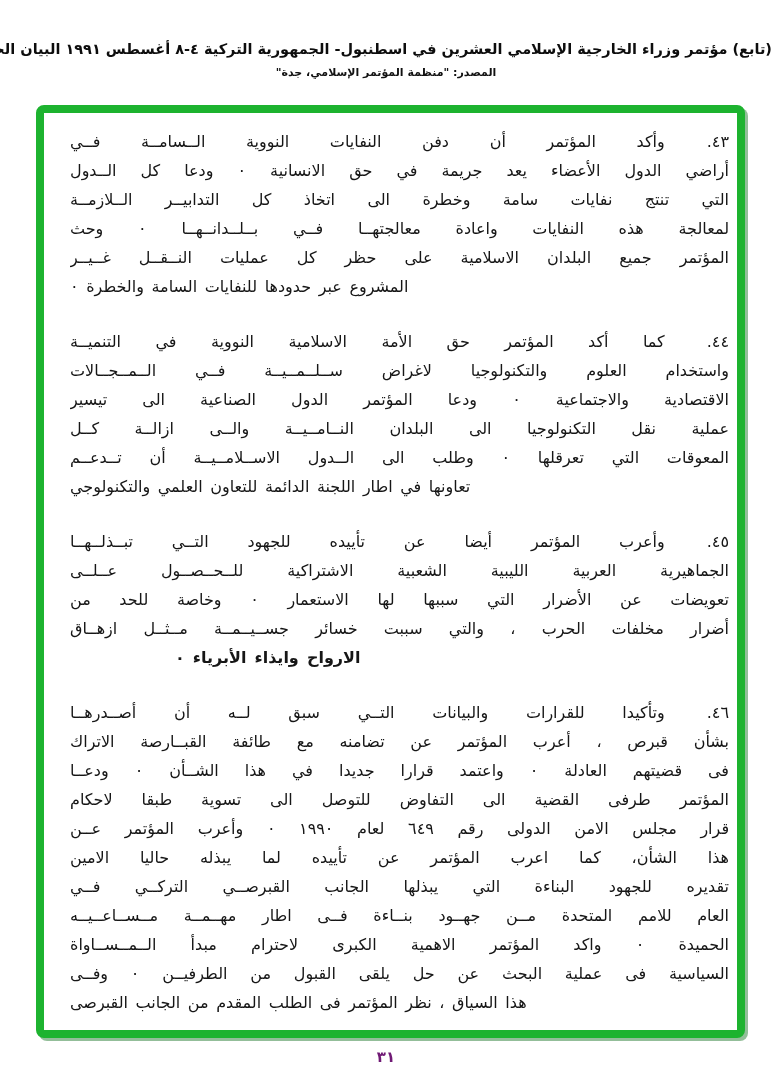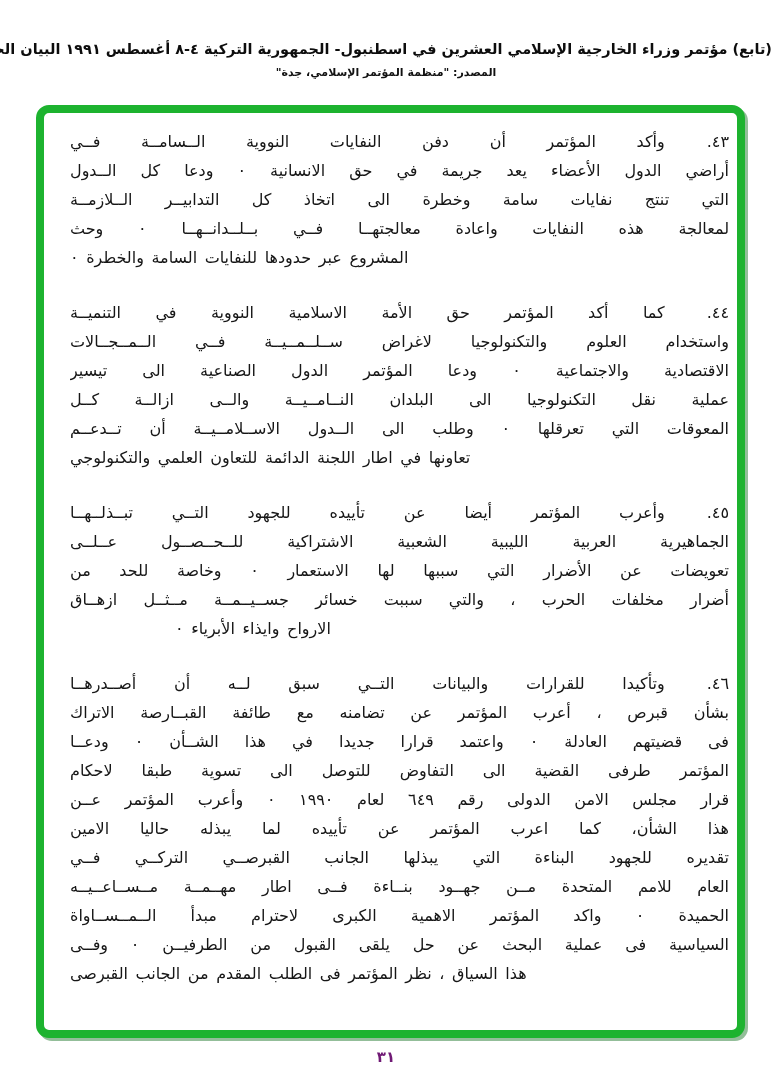--- a/index.html
+++ b/index.html
@@ -16,21 +16,21 @@
     white-space:nowrap;color:#0d0d0d;
   }
   .source{
     direction:rtl;font-size:11px;font-weight:bold;margin-top:6px;color:#111;
   }
 
   
   .content-box{
     position:absolute;left:36px;top:105px;width:709px;height:933px;
     box-sizing:border-box;
-    border:8px solid #1db32f;border-radius:13px;background:#fff;
+    border:8px solid #1db32f;border-radius:8px;background:#fff;
     box-shadow:3px 3px 0 rgba(16,110,28,0.45);
   }
   .doc-body{
     direction:rtl;
     box-sizing:border-box;width:100%;height:100%;
     padding:14px 8px 0 26px;
     font-size:16px;line-height:29px;word-spacing:2.5px;color:#161616;
   }
   .para{margin:0 0 26px 0;}
   .para:last-child{margin-bottom:17px;}
@@ -58,36 +58,37 @@
     <div class="source">المصدر: "منظمة المؤتمر الإسلامي، جدة"</div>
   </div>
 
   <div class="content-box">
     <div class="doc-body" id="paragraphs">
         <div class="para">
           <div class="line"><span class="num">٤٣.</span><span class="gap"></span><span>وأكد المؤتمر أن دفن النفايات النووية الــسامــة فــي</span></div>
           <div class="line">أراضي الدول الأعضاء يعد جريمة في حق الانسانية ٠ ودعا كل الــدول</div>
           <div class="line">التي تنتج نفايات سامة وخطرة الى اتخاذ كل التدابيــر الــلازمــة</div>
           <div class="line">لمعالجة هذه النفايات واعادة معالجتهــا فــي بــلــدانــهــا ٠ وحث</div>
+          <div class="line">المؤتمر جميع البلدان الاسلامية على حظر كل عمليات النــقــل غــيــر</div>
           <div class="line last">المشروع عبر حدودها للنفايات السامة والخطرة ٠</div>
         </div>
         <div class="para">
           <div class="line"><span class="num">٤٤.</span><span class="gap"></span><span>كما أكد المؤتمر حق الأمة الاسلامية النووية في التنميــة</span></div>
           <div class="line">واستخدام العلوم والتكنولوجيا لاغراض ســلــمــيــة فــي الــمــجــالات</div>
           <div class="line">الاقتصادية والاجتماعية ٠ ودعا المؤتمر الدول الصناعية الى تيسير</div>
           <div class="line">عملية نقل التكنولوجيا الى البلدان النــامــيــة والــى ازالــة كــل</div>
           <div class="line">المعوقات التي تعرقلها ٠ وطلب الى الــدول الاســلامــيــة أن تــدعــم</div>
           <div class="line last">تعاونها في اطار اللجنة الدائمة للتعاون العلمي والتكنولوجي</div>
         </div>
         <div class="para">
           <div class="line"><span class="num">٤٥.</span><span class="gap"></span><span>وأعرب المؤتمر أيضا عن تأييده للجهود التــي تبــذلــهــا</span></div>
           <div class="line">الجماهيرية العربية الليبية الشعبية الاشتراكية للــحــصــول عــلــى</div>
           <div class="line">تعويضات عن الأضرار التي سببها لها الاستعمار ٠ وخاصة للحد من</div>
           <div class="line">أضرار مخلفات الحرب ، والتي سببت خسائر جســيــمــة مــثــل ازهــاق</div>
-          <div class="line last" style="padding-left: 105px;">الارواح وايذاء الأبرياء ٠</div>
+          <div class="line last" style="padding-left: 105px; font-weight: bold;">الارواح وايذاء الأبرياء ٠</div>
         </div>
         <div class="para">
           <div class="line"><span class="num">٤٦.</span><span class="gap"></span><span>وتأكيدا للقرارات والبيانات التــي سبق لــه أن أصــدرهــا</span></div>
           <div class="line">بشأن قبرص ، أعرب المؤتمر عن تضامنه مع طائفة القبــارصة الاتراك</div>
           <div class="line">فى قضيتهم العادلة ٠ واعتمد قرارا جديدا في هذا الشــأن ٠ ودعــا</div>
           <div class="line">المؤتمر طرفى القضية الى التفاوض للتوصل الى تسوية طبقا لاحكام</div>
           <div class="line">قرار مجلس الامن الدولى رقم ٦٤٩ لعام ١٩٩٠ ٠ وأعرب المؤتمر عــن</div>
           <div class="line">هذا الشأن، كما اعرب المؤتمر عن تأييده لما يبذله حاليا الامين</div>
           <div class="line">تقديره للجهود البناءة التي يبذلها الجانب القبرصــي التركــي فــي</div>
           <div class="line">العام للامم المتحدة مــن جهــود بنــاءة فــى اطار مهــمــة مــســاعــيــه</div>

